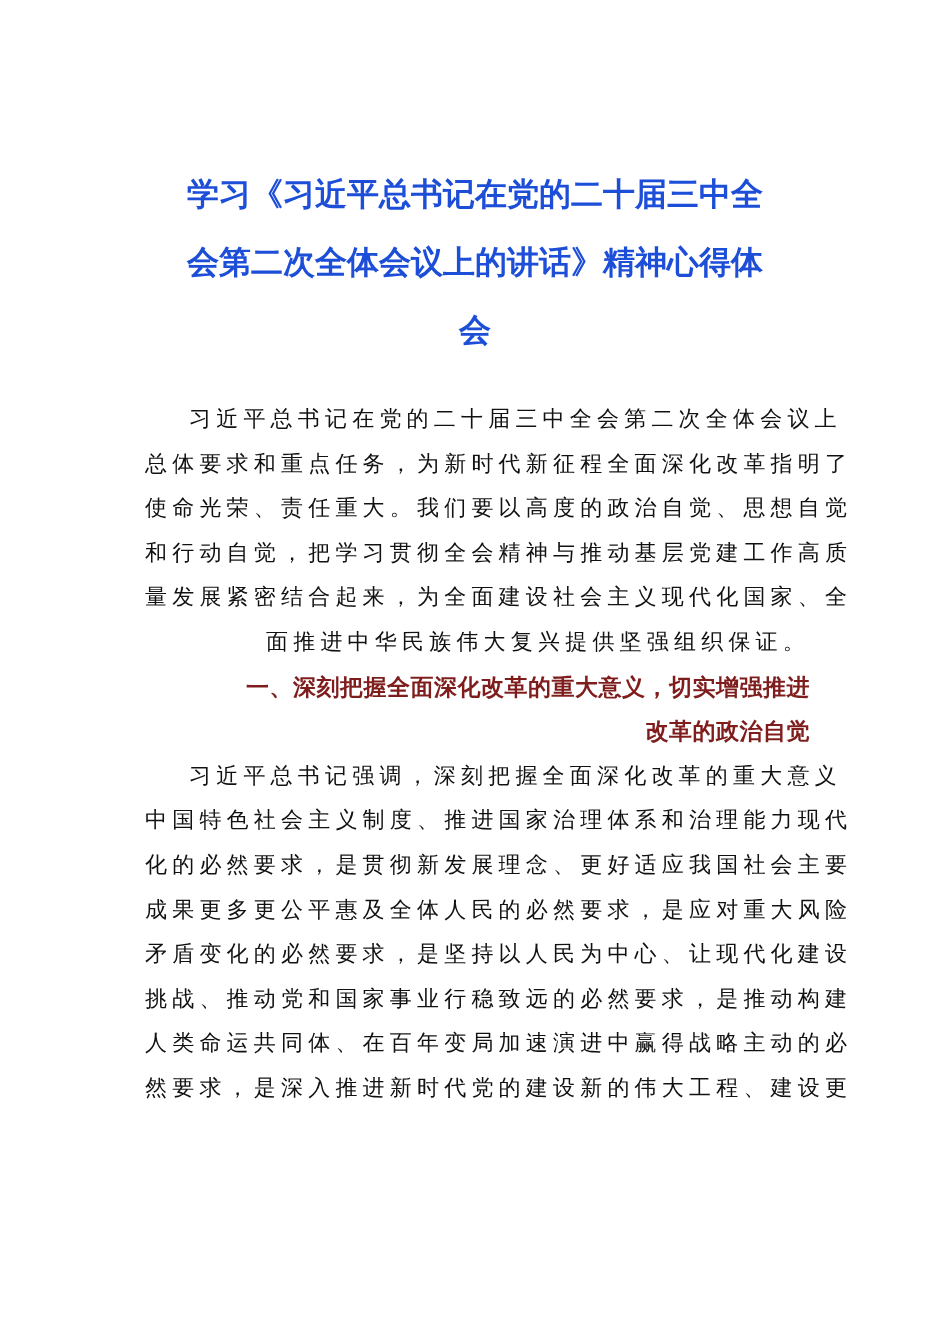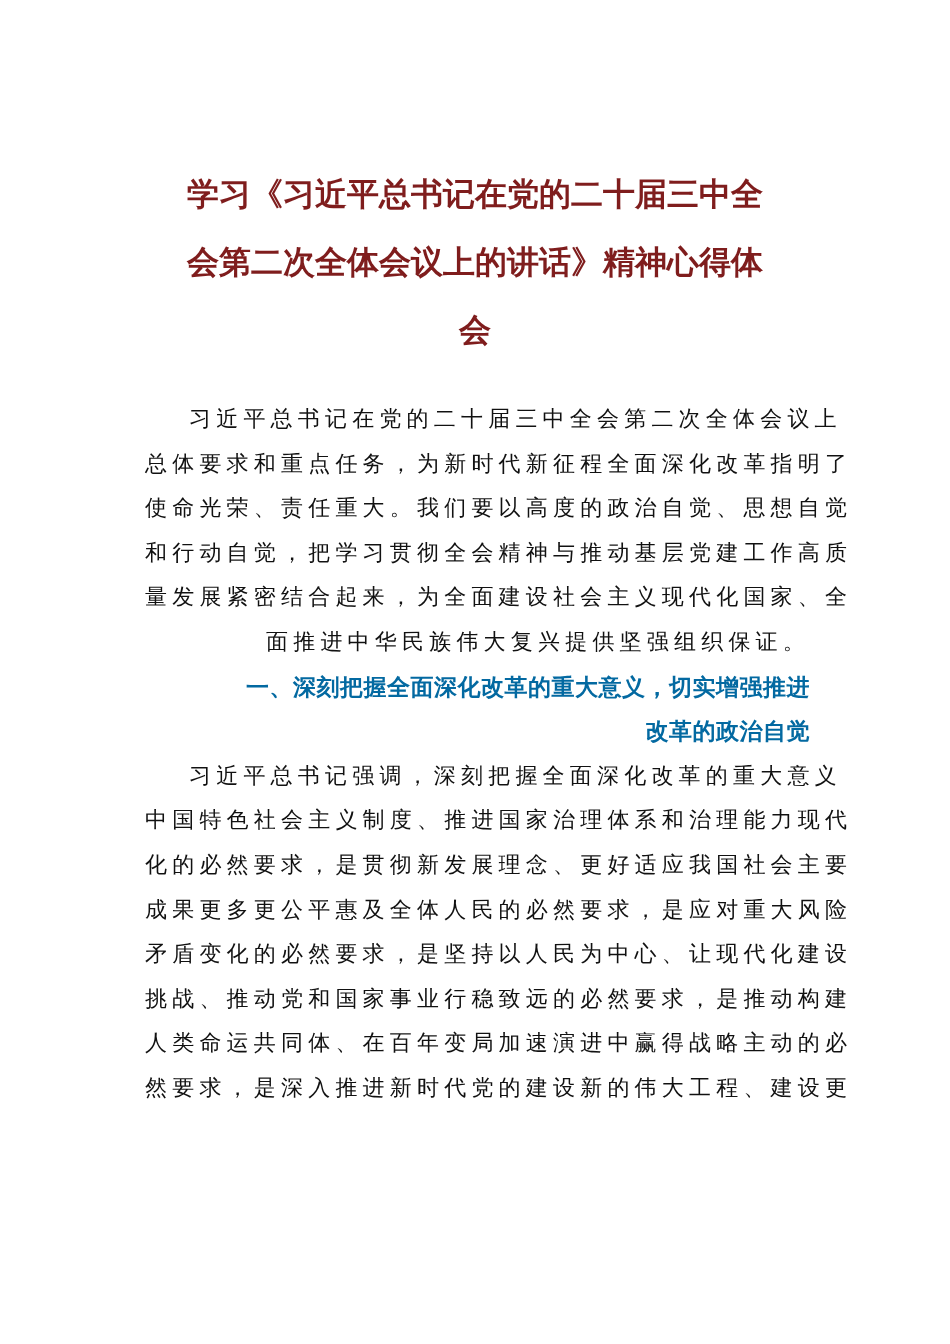--- a/index.html
+++ b/index.html
@@ -1,31 +1,31 @@
 <!DOCTYPE html>
 <html><head>
   <meta charset="utf-8">
   <style>
     html, body { margin: 0; padding: 0; background: #ffffff; }
     body { width: 950px; height: 1344px; position: relative; overflow: hidden; }
     .page { position: absolute; left: 0; top: 0; width: 950px; height: 1344px; background: #fff; }
     .title {
       position: absolute; left: 140px; top: 160px; width: 670px;
       font-family: "DejaVu Serif", serif; font-weight: bold; font-size: 32px;
-      line-height: 68px; text-align: center; color: #7f1d1d;
+      line-height: 68px; text-align: center; color: #1d4ed8;
       letter-spacing: 0px;
     }
     .title .tline { display: block; white-space: nowrap; }
     .body {
       position: absolute; left: 145px; top: 397px; width: 665px;
       font-family: "DejaVu Sans", sans-serif; font-size: 22px; color: #111;
     }
     .line { display: block; height: 44.6px; line-height: 44.6px; white-space: nowrap; letter-spacing: 5.2px; text-align: right; }
     .line.indent { padding-left: 44px; }
-    .heading { font-family: "DejaVu Sans", sans-serif; font-weight: bold; letter-spacing: 0.5px; font-size: 23px; color: #0369a1; }
+    .heading { font-family: "DejaVu Sans", sans-serif; font-weight: bold; letter-spacing: 0.5px; font-size: 23px; color: #7f1d1d; }
   </style>
 </head>
 <body>
 
 <div class="page">
   <div class="title">
     <span class="tline">学习《习近平总书记在党的二十届三中全</span>
     <span class="tline">会第二次全体会议上的讲话》精神心得体</span>
     <span class="tline">会</span>
   </div>

